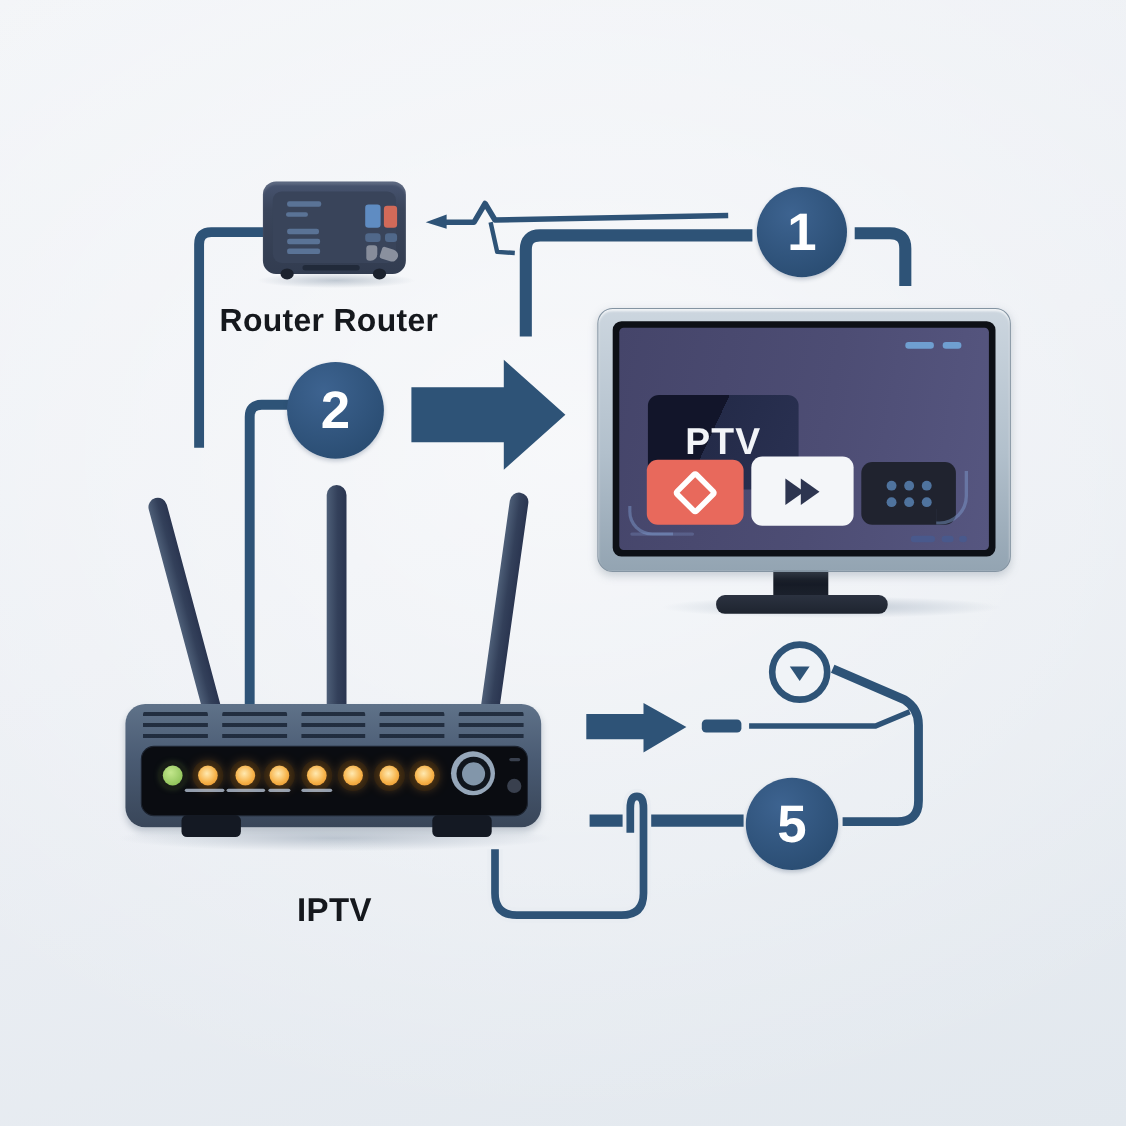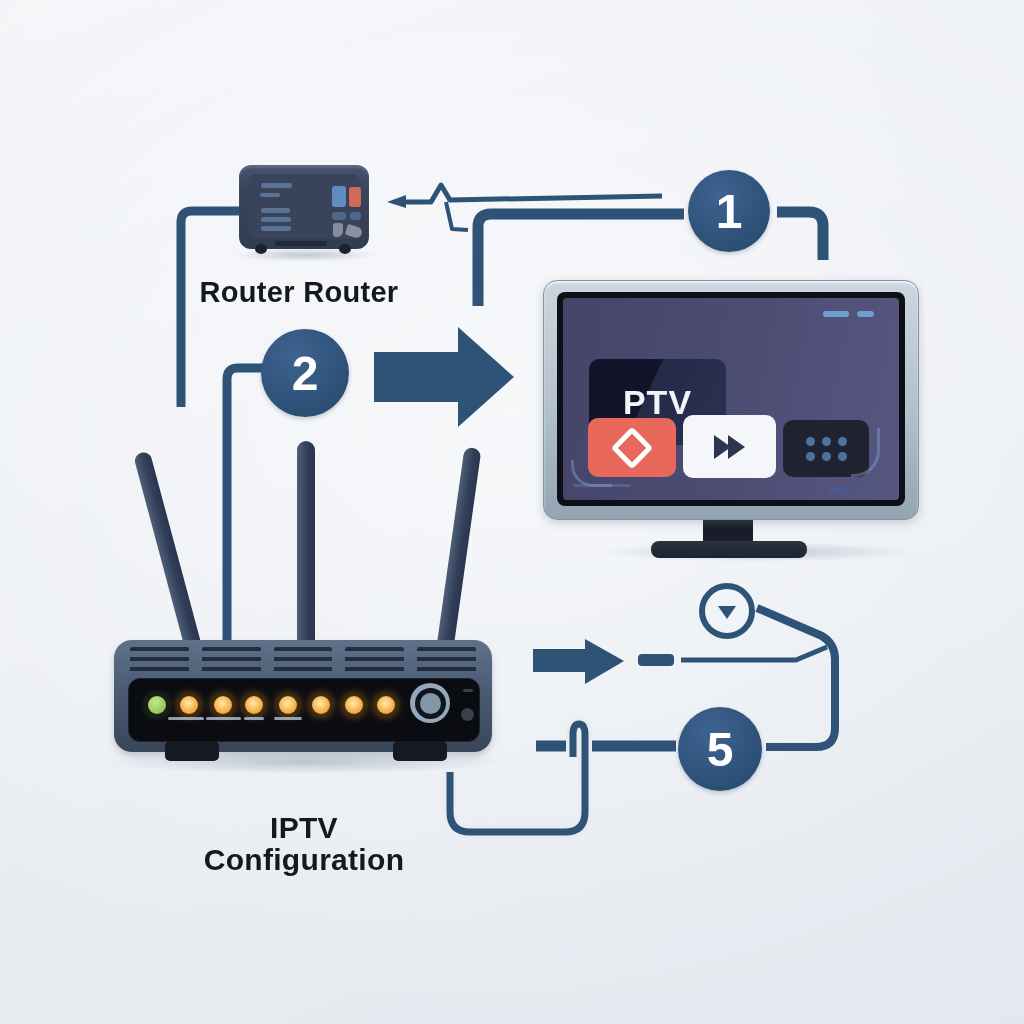--- a/index.html
+++ b/index.html
@@ -228,16 +228,15 @@
       </div>
       <div class="r-dash" style="left:334px;top:10px;"></div>
       <div class="r-dot" style="left:332px;top:29px;"></div>
     </div>
     <div class="foot" style="left:51px;top:101px;"></div>
     <div class="foot" style="left:279px;top:101px;"></div>
   </div>
 
   <div class="abs caption" style="left:154px;top:812px;width:300px;">
     <div>IPTV</div>
-    <div>Configuration</div>
   </div>
 
 </div>
 
 </body></html>

